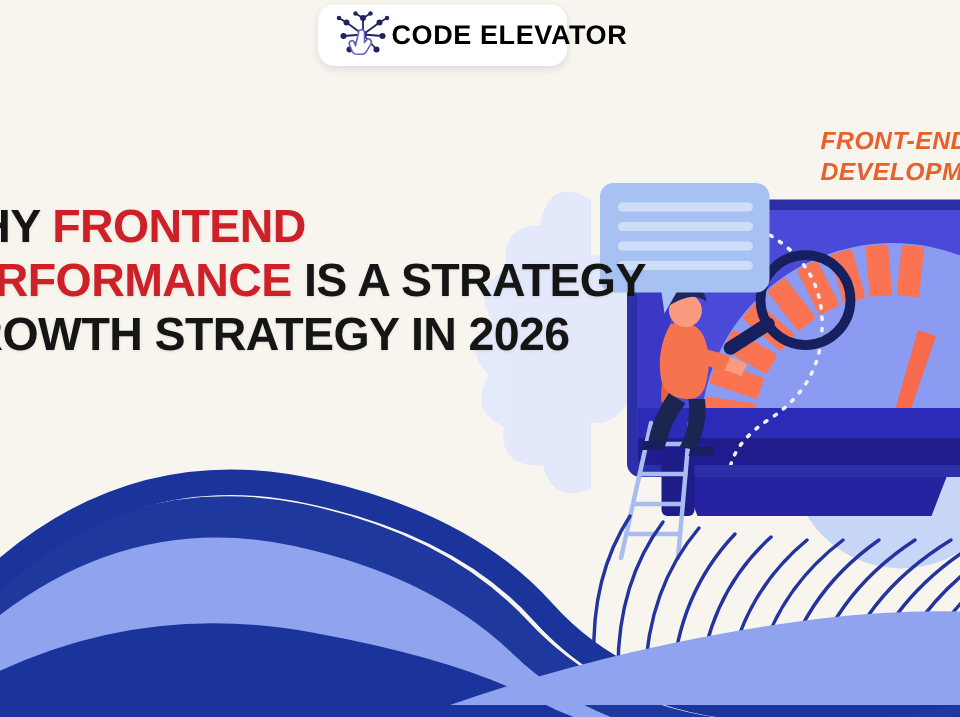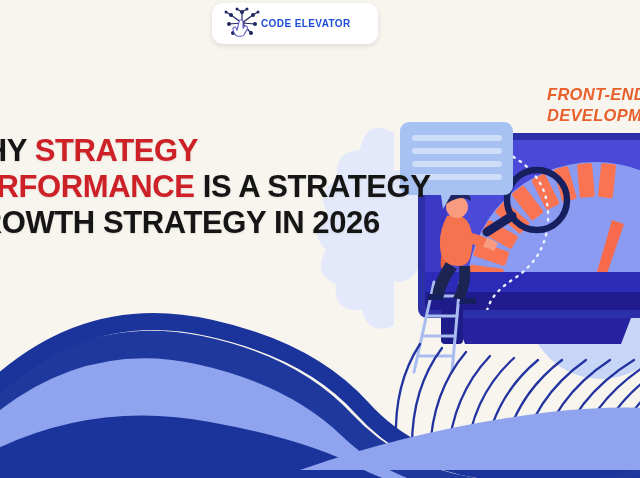--- a/index.html
+++ b/index.html
@@ -26,23 +26,23 @@
     border-radius:11px;
     box-shadow:0 2px 5px rgba(40,40,80,0.13);
     display:flex; align-items:center;
     padding-left:10px;
     z-index:40;
   }
   #logo-mark { width:40px; height:34px; flex:0 0 40px; position:relative; }
   #logo-text {
     font-family:"Liberation Sans", sans-serif;
     font-weight:700;
-    font-size:10px;
+    font-size:18px;
     letter-spacing:0.4px;
-    color:#1d4ed8;
+    color:#000000;
     margin-left:-1px;
     white-space:nowrap;
   }
 
   
   #headline {
     position:absolute;
     left:-44px; top:133px;
     width:420px;
     z-index:30;
@@ -278,21 +278,21 @@
                    q1.2 1.2 0.2 2.8 l-3 5 q-1 1.8 -3.4 1.8 l-2.6 0 q-2.6 0 -3.6 -2.4
                    l-1.6 -4 q-0.7 -1.8 0.9 -2.5 q1.6 -0.7 2.3 1.1 l0.8 2 z" fill="#FFFFFF" stroke="#6B63C8" stroke-width="1.1" stroke-linejoin="round"></path>
         </g>
       </svg>
     </span>
     <span id="logo-text">CODE ELEVATOR</span>
   </div>
 
   <div id="headline">
     <div class="hl">
-      <span>WHY </span><span class="red">STRATEGY</span>
+      <span>WHY </span><span class="red">FRONTEND</span>
     </div>
     <div class="hl">
       <span class="red">PERFORMANCE</span><span> IS A STRATEGY</span>
     </div>
     <div class="hl">
       <span>GROWTH STRATEGY IN 2026</span>
     </div>
   </div>
 
   <div id="eyebrow">

